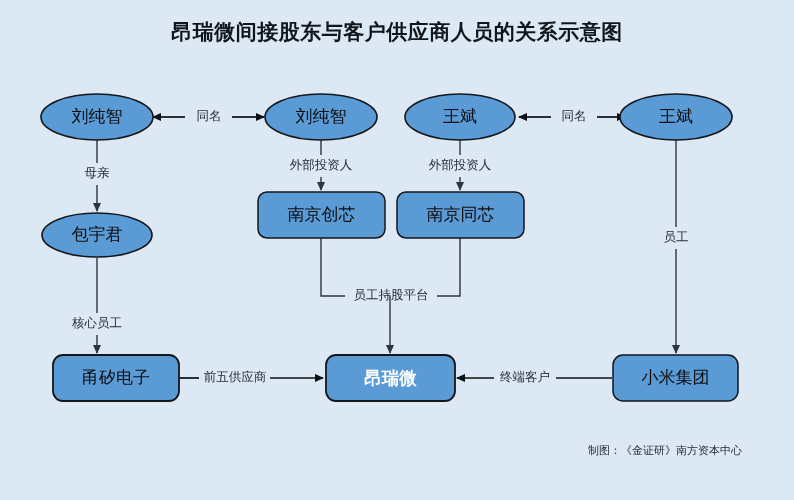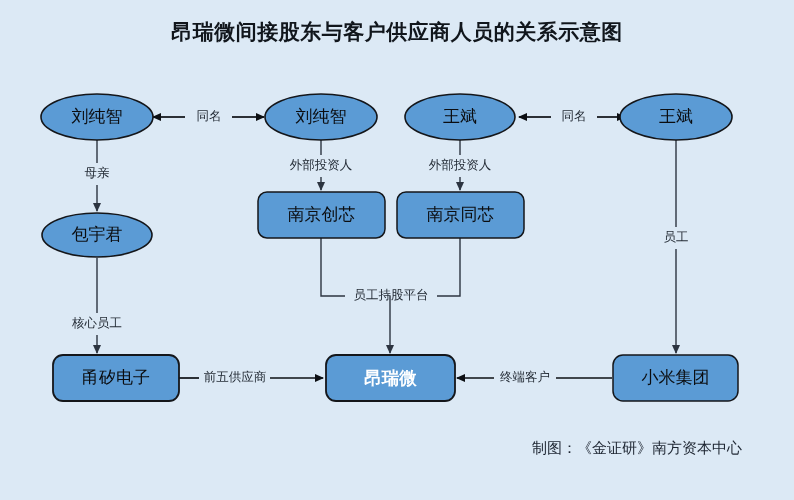--- a/index.html
+++ b/index.html
@@ -27,21 +27,21 @@
     text-align: center;
     font-size: 21px;
     font-weight: bold;
     color: #11161c;
     letter-spacing: 0.5px;
   }
   .footer {
     position: absolute;
     right: 52px;
     bottom: 42px;
-    font-size: 15px;
+    font-size: 11px;
     color: #1c2430;
     white-space: nowrap;
   }
   svg.canvas {
     position: absolute;
     left: 0;
     top: 0;
     width: 794px;
     height: 500px;
   }

